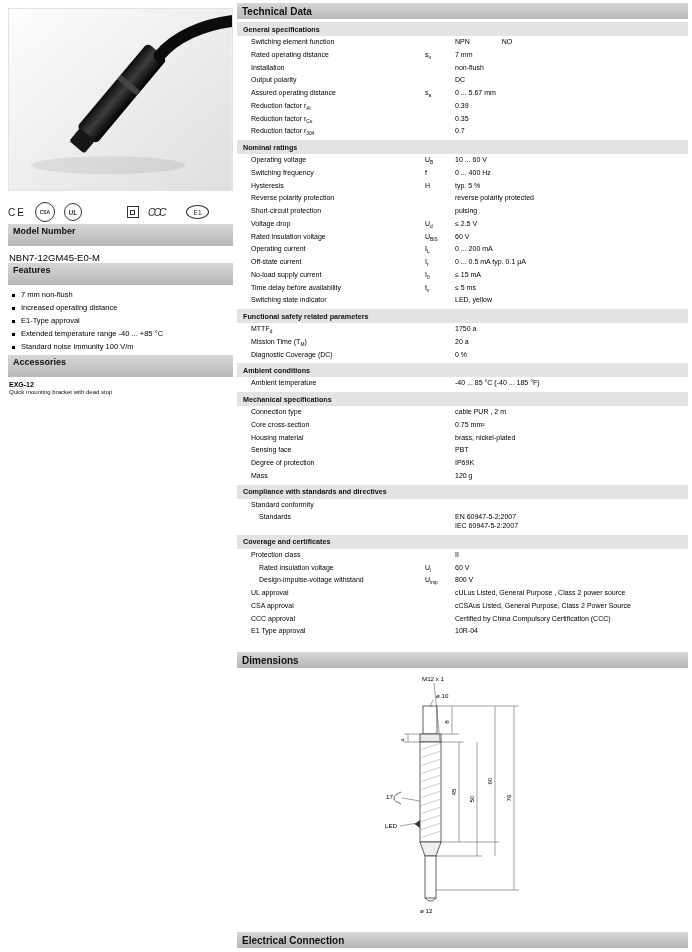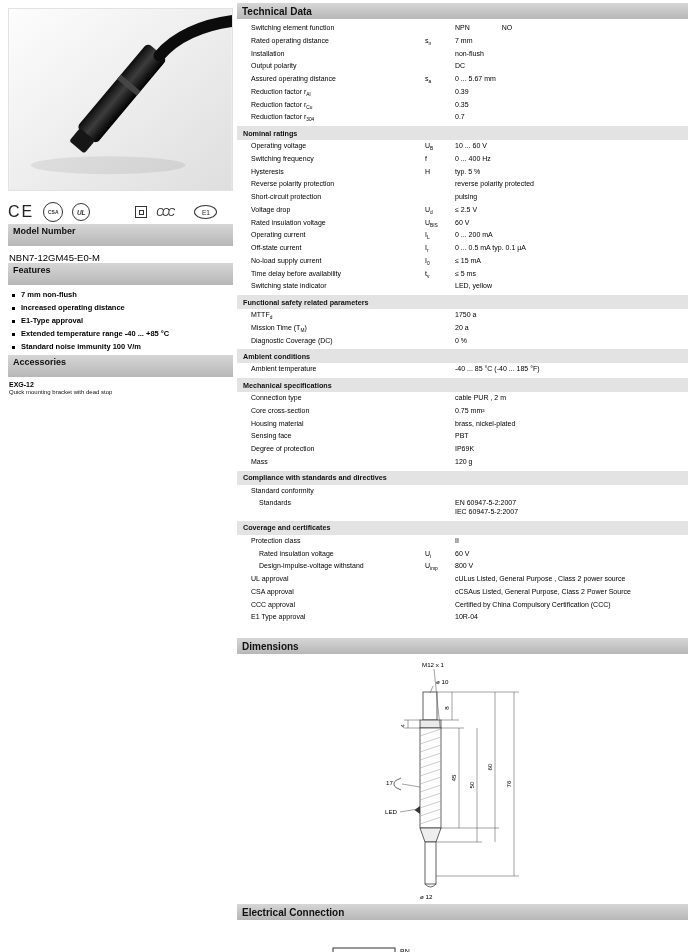--- a/index.html
+++ b/index.html
@@ -4,35 +4,35 @@
 <style>
   *{margin:0;padding:0;box-sizing:border-box}
   html,body{background:#fff}
   body{font-family:"Liberation Sans",sans-serif;color:#000}
   .page{position:relative;width:692px;height:952px;background:#fff;overflow:hidden;margin:0 auto}
 
   
   .col-left{position:absolute;left:8px;top:8px;width:225px}
   .photo{height:183px;border:1px solid #e2e2e2;overflow:hidden}
   .cert-row{display:flex;align-items:center;margin-top:9px;height:24px;column-gap:9px}
-  .ce-mark{font-size:16px;letter-spacing:2px;color:#222}
+  .ce-mark{font-size:10px;letter-spacing:2px;color:#222}
   .circle-mark{width:20px;height:20px;border:1.2px solid #333;border-radius:50%;display:flex;align-items:center;justify-content:center;font-size:5px;font-weight:bold;color:#333}
   .circle-mark.ul{width:18px;height:18px;font-size:6.5px;font-style:italic}
   .sq-mark{width:12px;height:12px;border:1.2px solid #333;display:flex;align-items:center;justify-content:center;margin-left:36px}
   .sq-inner{width:5px;height:5px;border:1px solid #333;display:block}
   .ccc-mark{font-size:10px;font-weight:normal;letter-spacing:-1.5px;color:#222;font-style:italic}
   .e1-mark{width:23px;height:14px;border:1.2px solid #333;border-radius:50%;display:flex;align-items:center;justify-content:center;font-size:6.5px;color:#222;margin-left:12px}
 
   .bar{background:linear-gradient(#d6d6d6,#b7b7b7);font-weight:bold;padding:2px 5px;color:#111}
   .bar.small{font-size:9px;height:22px;margin-top:0}
   .model-bar{margin-top:52px}
   .model-number{font-size:9.5px;font-weight:normal;margin:6px 1px 0 1px}
   .features-bar{margin-top:13px}
   .features{list-style:none;margin:5px 0 0 2px}
-  .features li{position:relative;font-size:7.5px;font-weight:bold;line-height:10px;padding-left:11px;margin-bottom:3px}
+  .features li{position:relative;font-size:7.5px;font-weight:normal;line-height:10px;padding-left:11px;margin-bottom:3px}
   .features li::before{content:"";position:absolute;left:2px;top:3.5px;width:3px;height:3px;background:#000}
   .acc-bar{margin-top:38px}
   .acc-name{font-size:7px;font-weight:bold;margin:4px 1px 0 1px}
   .acc-desc{font-size:6px;margin:1px 1px 0 1px;color:#111}
 
   
   .col-right{position:absolute;left:237px;top:3px;width:451px}
   .bar.big{font-size:10px;height:16px;padding:2.5px 5px}
   .tech-table{width:100%;margin-top:3px}
   .sec-h{background:#e3e3e3;font-size:7.2px;font-weight:bold;padding:2.5px 0 2.5px 6px;margin-top:2px;color:#111}
@@ -41,21 +41,21 @@
   .t-lab{flex:0 0 174px;padding-right:3px}
   .t-row.ind .t-lab{flex-basis:166px}
   .t-sym{flex:0 0 30px}
   .t-val{flex:1 1 auto}
   .t-val2{margin-left:32px}
   sub{font-size:4.8px;line-height:0}
 
   .dim-bar{margin-top:14px}
   .dim-fig{height:248px;position:relative}
   .dim-fig svg{display:block}
-  .elec-bar{margin-top:2px}
+  .elec-bar{margin-top:16px}
   .elec-fig{height:90px;position:relative}
 
   svg text{font-family:"Liberation Sans",sans-serif}
 </style>
 </head>
 <body>
 
 <div class="page">
 
   <div class="col-left">
@@ -110,20 +110,21 @@
     <div class="bar small acc-bar">Accessories</div>
     <div class="acc-name">EXG-12</div>
     <div class="acc-desc">Quick mounting bracket with dead stop</div>
   </div>
 
   <div class="col-right">
 
     <div class="bar big">Technical Data</div>
 
     <div class="tech-table">
+        <div class="sec-h">General specifications</div>
         <div class="t-row">
           <span class="t-lab">Switching element function</span>
           <span class="t-sym"></span>
           <span class="t-val">NPN<span class="t-val2">NO</span></span>
         </div>
         <div class="t-row">
           <span class="t-lab">Rated operating distance</span>
           <span class="t-sym">s<sub>n</sub></span>
           <span class="t-val">7 mm</span>
         </div>

